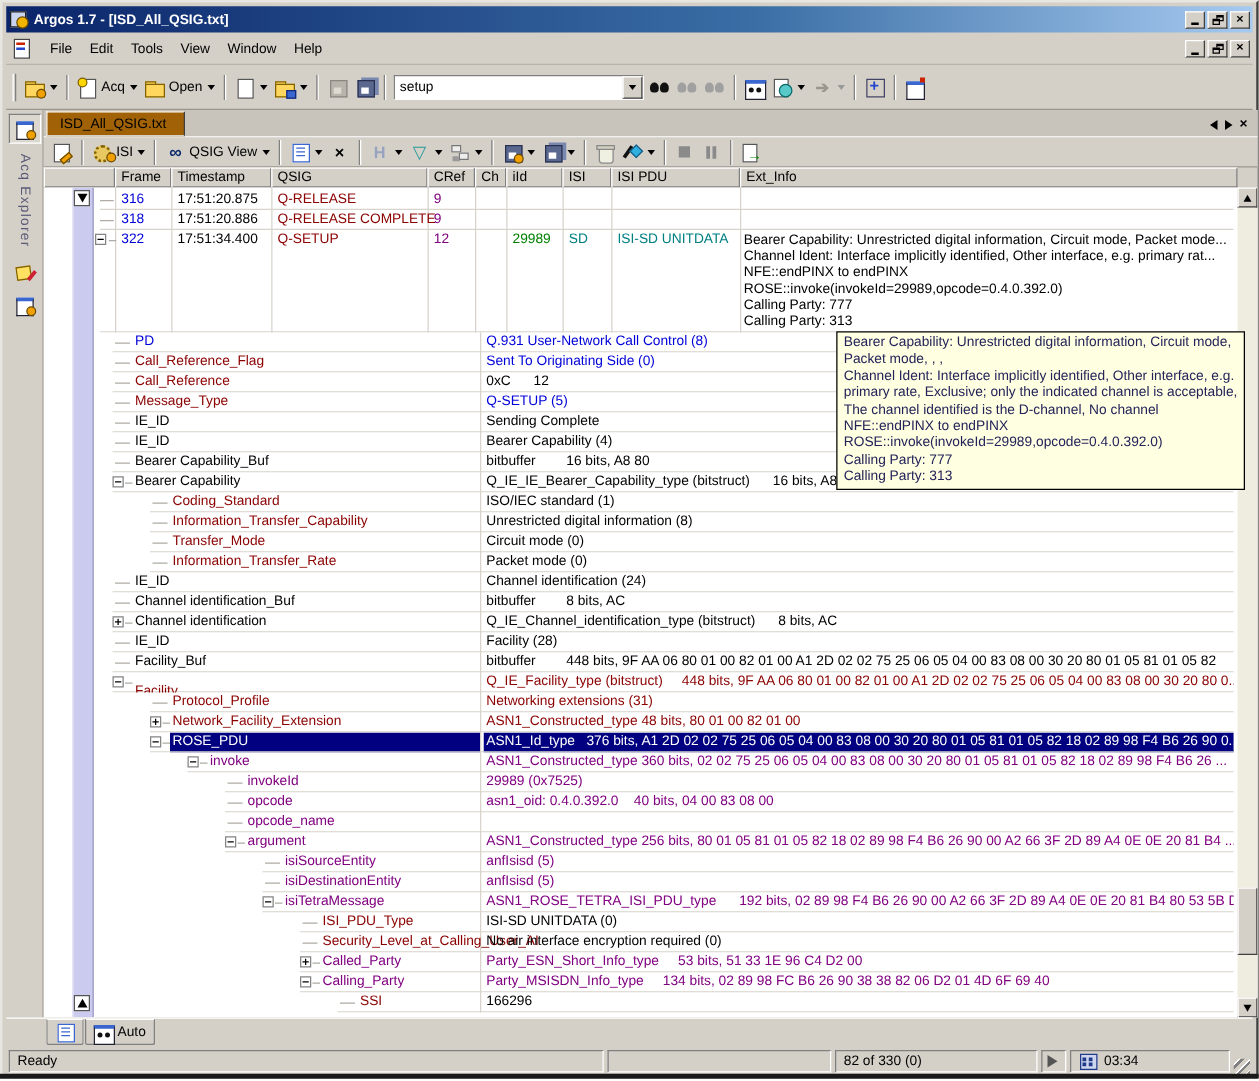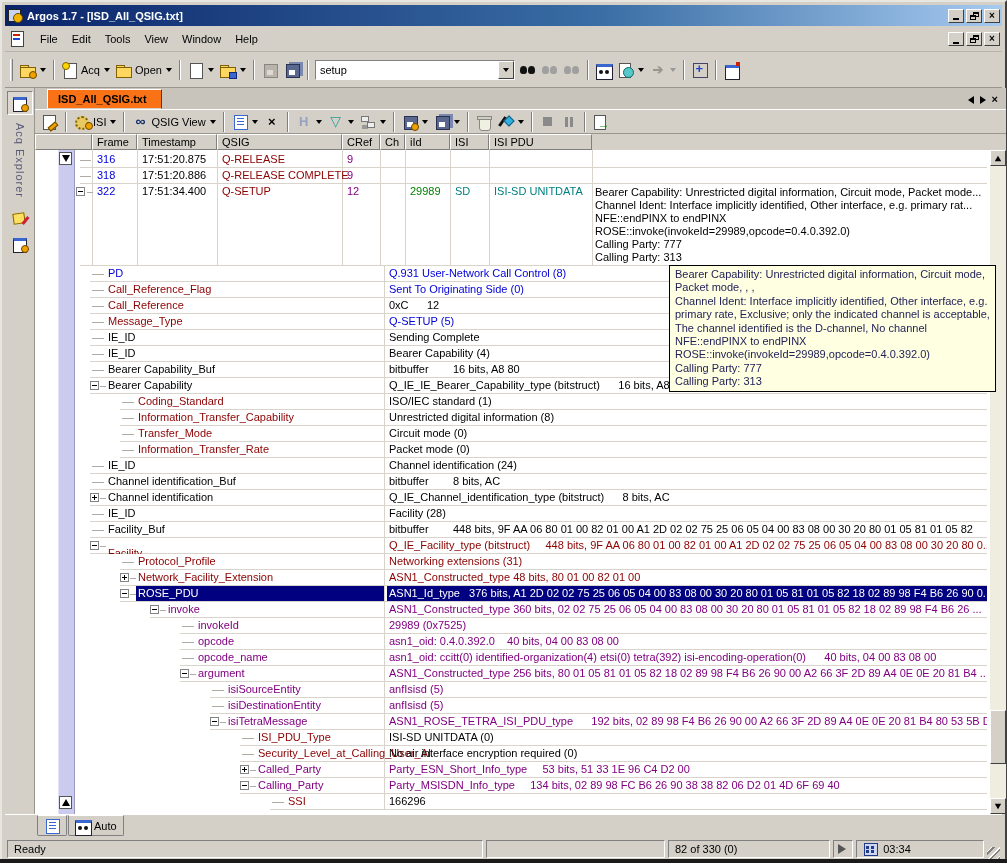--- a/index.html
+++ b/index.html
@@ -95,22 +95,22 @@
   .rail{position:absolute;left:0;top:0;width:30px;height:100%;border-right:1px solid #9a968e;display:flex;flex-direction:column;align-items:center;padding-top:3px}
   .railbtn{width:26px;height:24px;display:flex;align-items:center;justify-content:center;margin-bottom:2px}
   .railbtn.pressed{border:1px solid;border-color:#808080 #fff #fff #808080;background:#dcd8d0}
   .rail-label{writing-mode:vertical-rl;color:#5a5a78;margin:6px 0 8px 0;letter-spacing:1px}
   .ri-win:before{content:"";position:absolute;left:1px;top:2px;width:12px;height:11px;background:#fff;border:1px solid #223;border-top:3px solid #3a66d0}
   .ri-note:before{content:"";position:absolute;left:1px;top:3px;width:10px;height:9px;background:#ffe060;border:1px solid #806000;transform:rotate(-8deg)}
   .ri-note:after{content:"";position:absolute;right:1px;bottom:1px;width:3px;height:9px;background:#cc2233;transform:rotate(40deg)}
 
   .doc{position:absolute;left:30px;top:0;right:0;height:100%;background:#D4D0C8}
   .tabbar{position:absolute;left:0;top:0;right:0;height:22px;display:flex;align-items:flex-end;border-bottom:1px solid #fff;background:#c8c4bc}
-  .doctab{height:20px;background:#f97316;border:1px solid;border-color:#fff #404040 #D4D0C8 #fff;
-    padding:3px 14px 0 10px;font-weight:bold;margin-left:12px}
+  .doctab{height:20px;background:#a16207;border:1px solid;border-color:#fff #404040 #D4D0C8 #fff;
+    padding:3px 14px 0 10px;font-weight:normal;margin-left:2px}
   .tabnav{margin-left:auto;display:flex;align-items:center;gap:6px;padding:0 8px 4px 0}
   .tl{width:0;height:0;border-top:4px solid transparent;border-bottom:4px solid transparent;border-right:6px solid #000}
   .tr{width:0;height:0;border-top:4px solid transparent;border-bottom:4px solid transparent;border-left:6px solid #000}
   .tx{font-weight:bold;font-size:11px;line-height:11px}
 
   .toolbar2{position:absolute;left:0;top:22px;right:0;height:24px;display:flex;align-items:center;background:#D4D0C8;border-bottom:1px solid #9a968e;padding-left:4px}
 
   .gridhead{position:absolute;left:0;top:46px;right:0;height:16px}
   .hcell{position:absolute;top:0;height:16px;background:#D4D0C8;border:1px solid;border-color:#fff #808080 #808080 #fff;
     padding:1px 0 0 4px;white-space:nowrap;overflow:hidden;color:#000}
@@ -380,20 +380,21 @@
       <div class="gridhead" id="gridhead">
           <div class="hcell" style="left: 0px; width: 57px;"></div>
           <div class="hcell" style="left: 57px; width: 45px;">Frame</div>
           <div class="hcell" style="left: 102px; width: 80px;">Timestamp</div>
           <div class="hcell" style="left: 182px; width: 125px;">QSIG</div>
           <div class="hcell" style="left: 307px; width: 38px;">CRef</div>
           <div class="hcell" style="left: 345px; width: 25px;">Ch</div>
           <div class="hcell" style="left: 370px; width: 45px;">iId</div>
           <div class="hcell" style="left: 415px; width: 39px;">ISI</div>
           <div class="hcell" style="left: 454px; width: 103px;">ISI PDU</div>
+          <div class="hcell" style="left: 557px; width: 398px;">Ext_Info</div>
         </div>
 
       <div class="gbody" id="gbody">
         <div class="mstrip"></div>
         <div class="mbox" style="left:24px;top:2px">
             <div class="tri-d"></div>
           </div>
         <div class="mbox" style="left:24px;top:646px">
             <div class="tri-u"></div>
           </div>
@@ -617,21 +618,20 @@
             </div>
             <div class="drow" style="top: 484px; height: 16px;">
               <div class="dash" style="left: 147px; width: 12px;"></div>
               <div class="dname" style="left: 163px; color: rgb(128, 0, 128);">opcode</div>
               <div class="dval" style="color: rgb(128, 0, 128);">asn1_oid: 0.4.0.392.0    40 bits, 04 00 83 08 00</div>
               <div class="rowline" style="left: 145px;"></div>
             </div>
             <div class="drow" style="top: 500px; height: 16px;">
               <div class="dash" style="left: 147px; width: 12px;"></div>
               <div class="dname" style="left: 163px; color: rgb(128, 0, 128);">opcode_name</div>
-              <div class="dval" style="color: rgb(128, 0, 128);">asn1_oid: ccitt(0) identified-organization(4) etsi(0) tetra(392) isi-encoding-operation(0)      40 bits, 04 00 83 08 00</div>
               <div class="rowline" style="left: 145px;"></div>
             </div>
             <div class="drow" style="top: 516px; height: 16px;">
               <div class="ebox" style="left: 145px;">
                 <div class="h"></div>
               </div>
               <div class="dash" style="left: 155px; width: 6px;"></div>
               <div class="dname" style="left: 163px; color: rgb(128, 0, 128);">argument</div>
               <div class="dval" style="color: rgb(128, 0, 128);">ASN1_Constructed_type 256 bits, 80 01 05 81 01 05 82 18 02 89 98 F4 B6 26 90 00 A2 66 3F 2D 89 A4 0E 0E 20 81 B4 ...</div>
               <div class="rowline" style="left: 145px;"></div>

